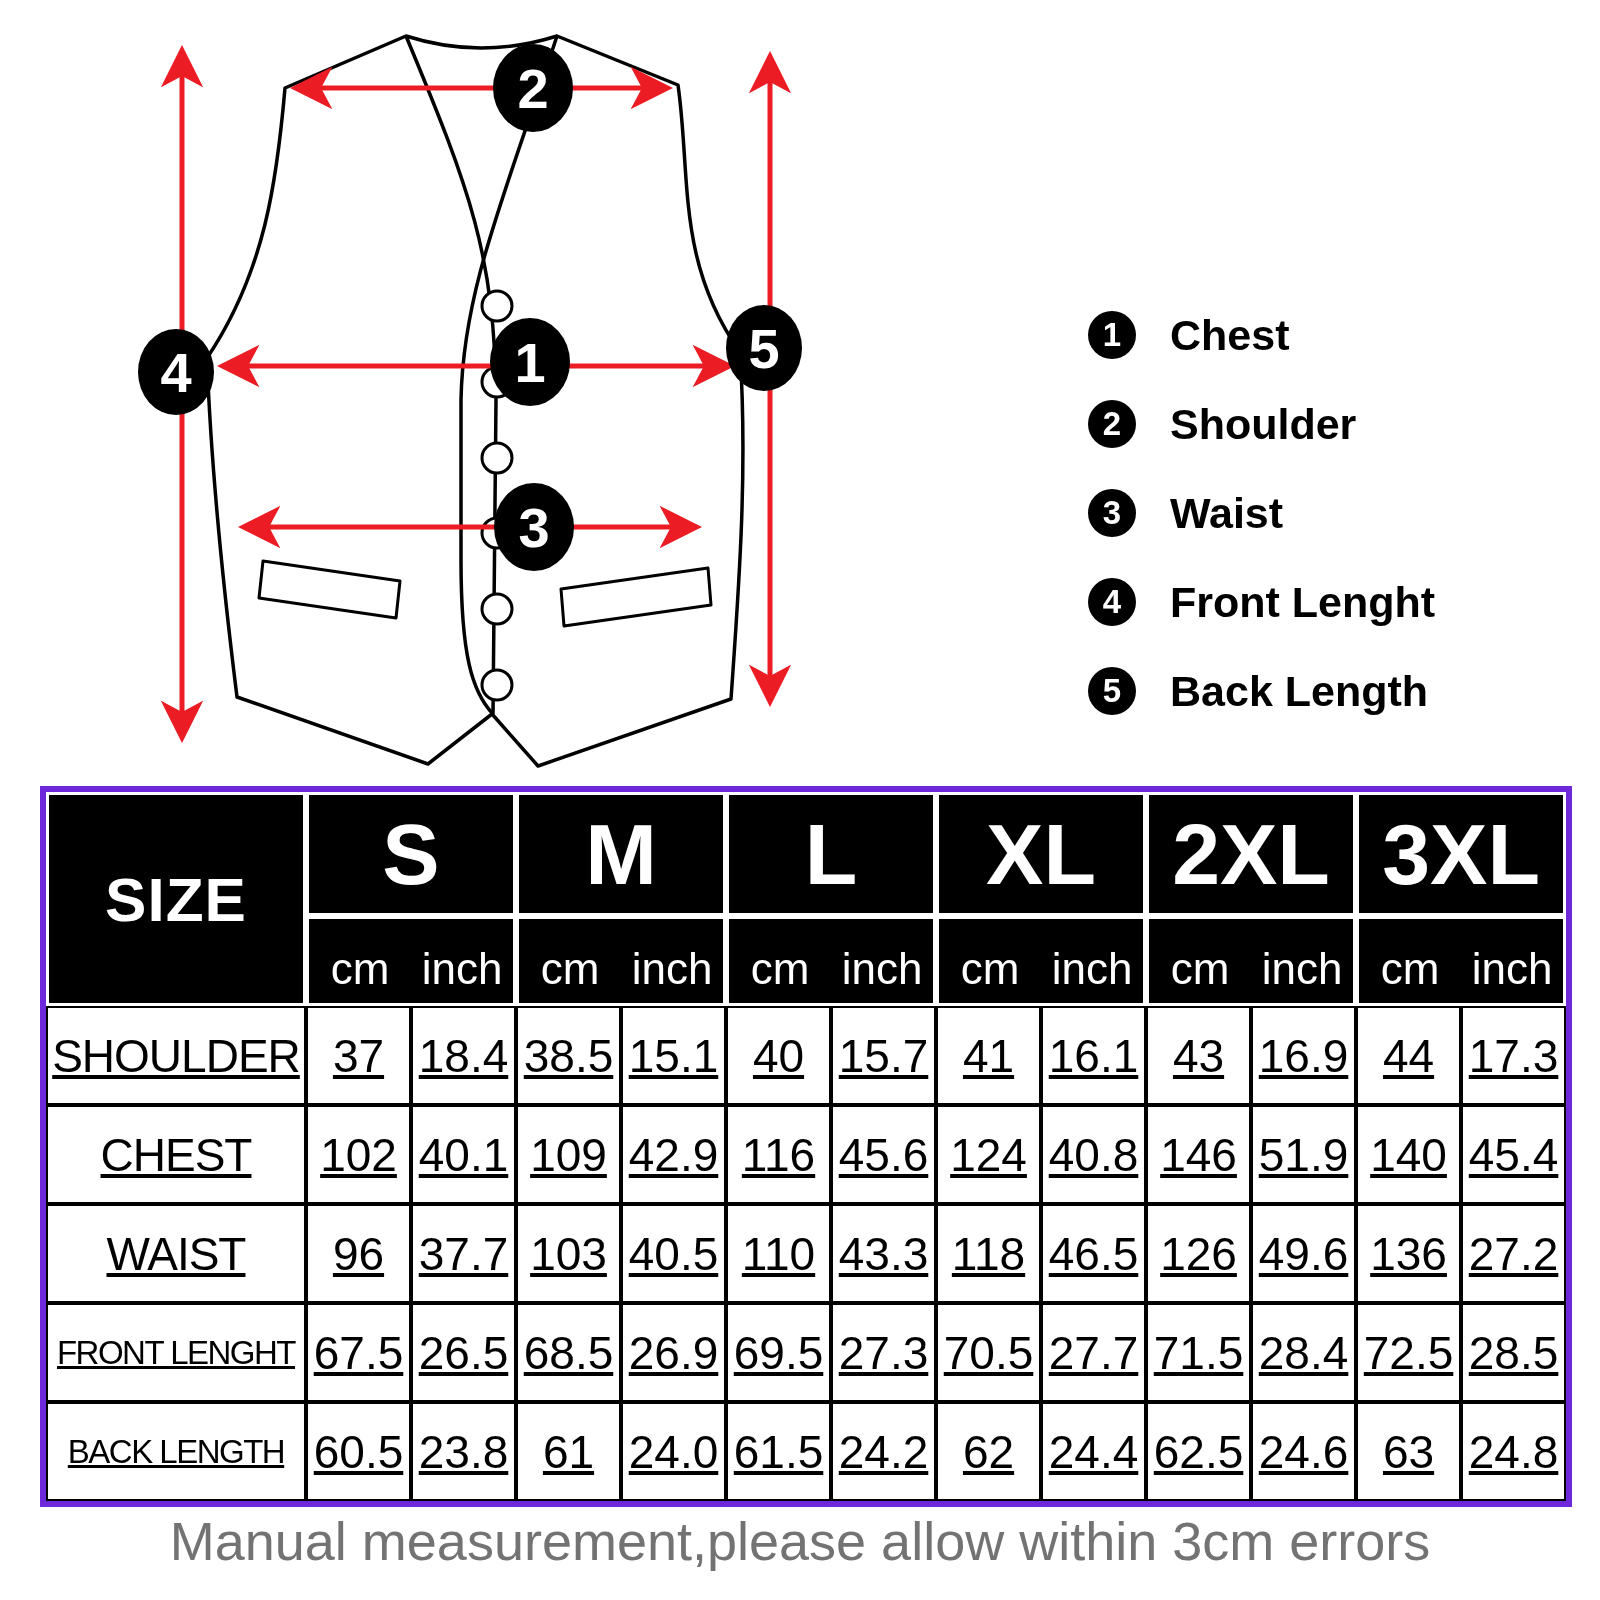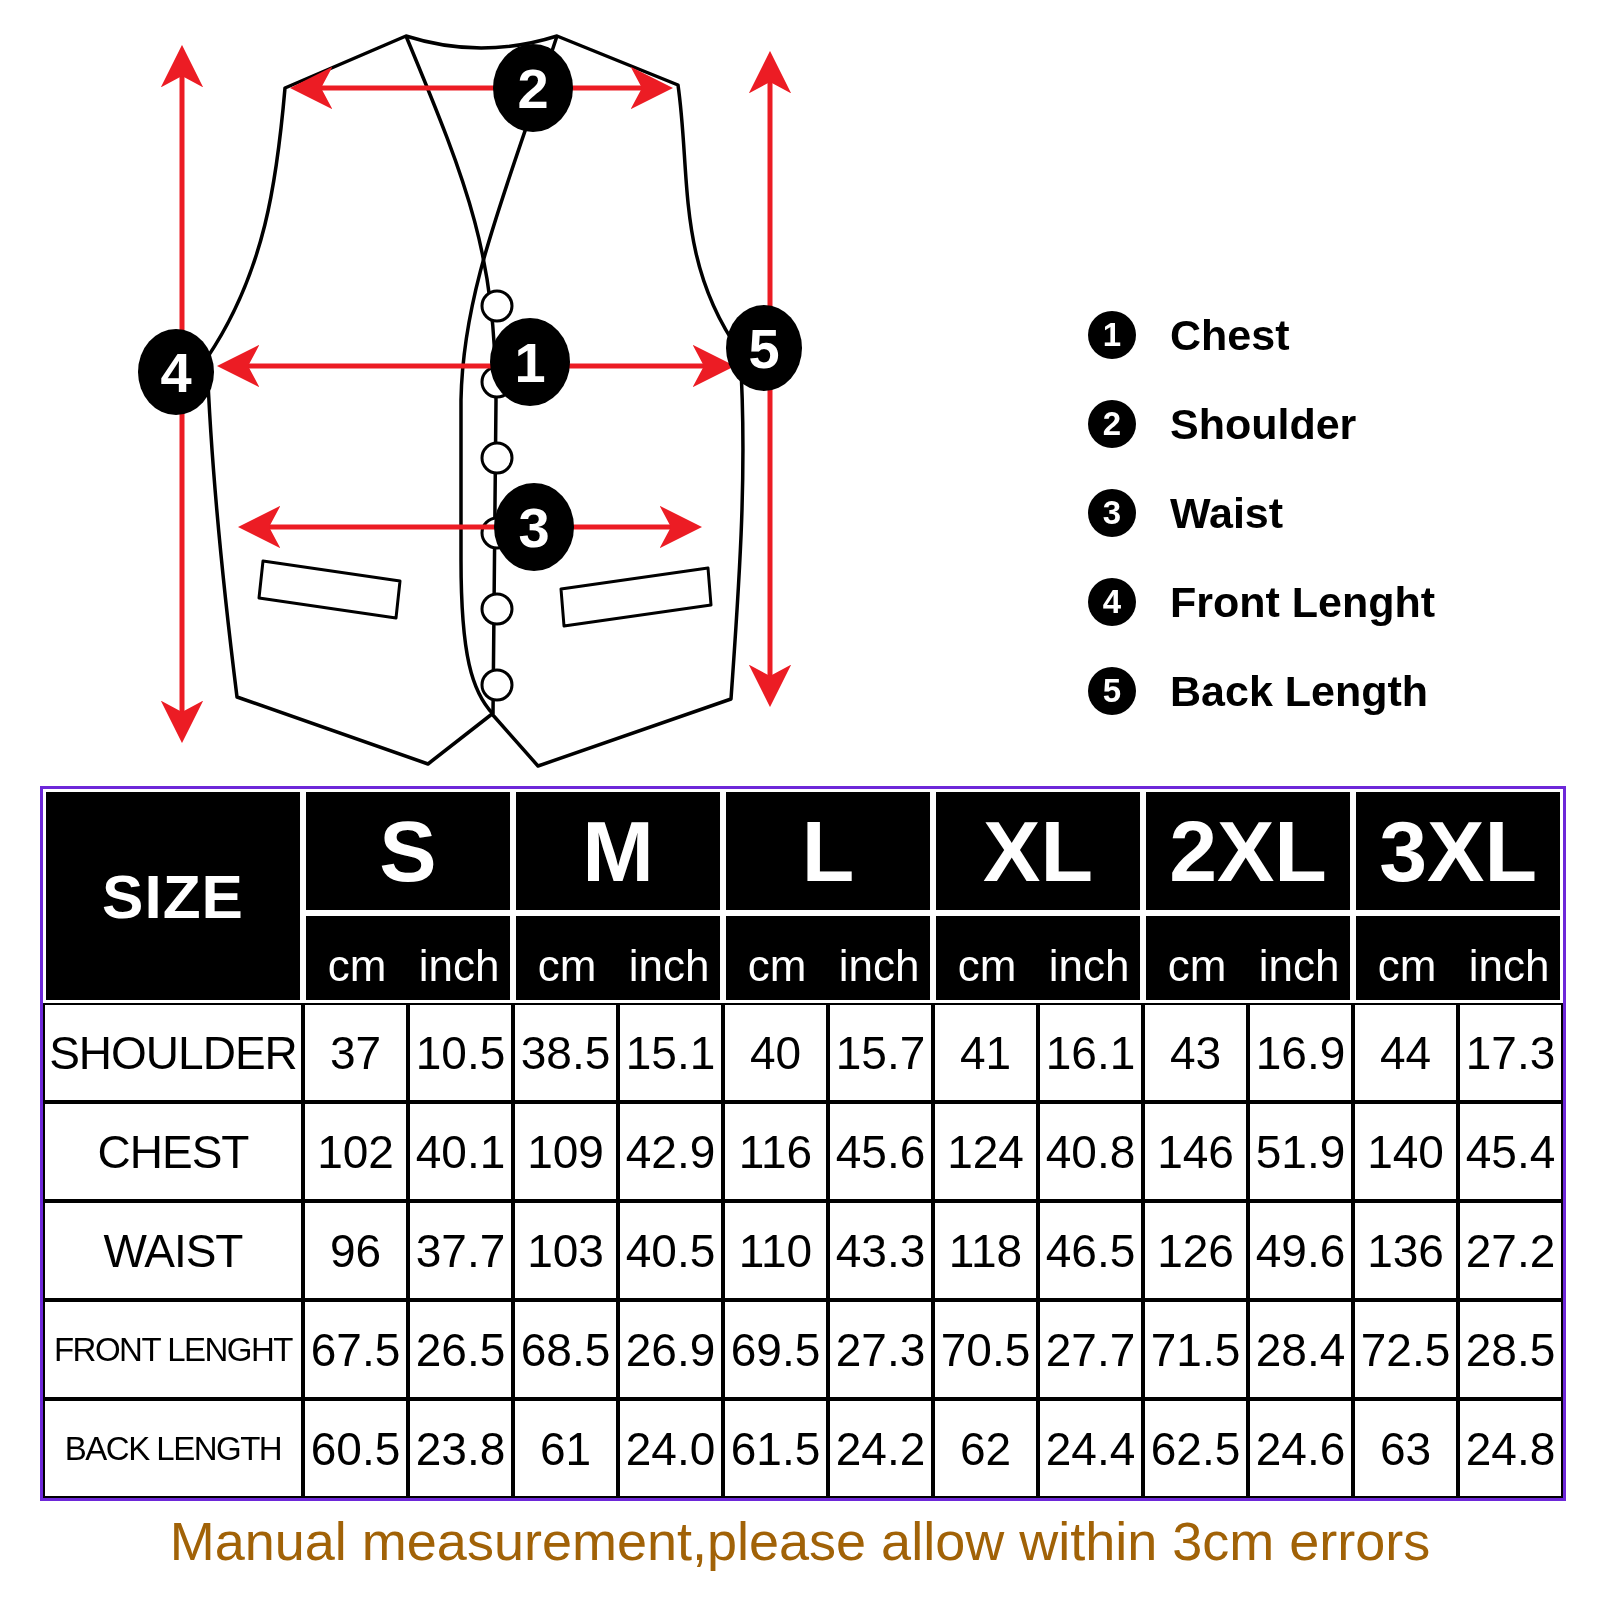--- a/index.html
+++ b/index.html
@@ -19,40 +19,41 @@
     width:48px; height:48px; border-radius:50%; background:#000; color:#fff;
     font-weight:bold; font-size:33px; display:flex; align-items:center; justify-content:center;
     flex:0 0 48px;
   }
   .lg-label { margin-left:34px; font-size:43px; font-weight:bold; white-space:nowrap; }
 
   
   .size-table {
     position:absolute; left:40px; top:786px; width:1524px;
     border-collapse:separate; border-spacing:0; table-layout:fixed;
-    border:3px solid #6d28d9;
+    border:6px solid #6d28d9;
+    text-decoration:underline;
   }
   .size-table th, .size-table td { padding:0; text-align:center; vertical-align:middle; overflow:hidden; }
   .size-table thead th { background:#000; color:#fff; border:3px solid #fff; }
   .corner-cell  { font-size:62px; font-weight:bold; letter-spacing:1px; }
   .size-name    { font-size:86px; font-weight:bold; height:118px; line-height:1; }
   .units-cell   { height:84px; font-weight:normal; }
   .units-wrap   { display:flex; width:100%;margin-top:16px; }
   .units-wrap span { flex:1 1 50%; font-size:44px; font-weight:normal; }
   .size-table tbody td {
     background:#fff; color:#000; border:2px solid #000;
     height:95px; font-size:46px; line-height:1;
   }
   .rowlabel { font-size:38px; letter-spacing:-1px; white-space:nowrap; }
   .rowlabel.long { font-size:33px; letter-spacing:-1.5px; }
 
   
   .footer-note {
     position:absolute; left:0; top:1510px; width:1600px;
-    text-align:center; font-size:54px; color:#a16207; white-space:nowrap;
+    text-align:center; font-size:54px; color:#737373; white-space:nowrap;
   }
 </style>
 </head>
 <body>
 
 <svg class="diagram-svg" width="960" height="780" viewBox="0 0 960 780">
   <defs>
     <marker id="ah" viewBox="0 0 12 12" refX="10" refY="6" markerWidth="8.5" markerHeight="8.5" orient="auto-start-reverse">
       <path d="M0,0 L12,6 L0,12 L3.2,6 Z" fill="#EC1C24"></path>
     </marker>
@@ -196,21 +197,21 @@
             <span>cm</span>
             <span>inch</span>
           </div>
         </th>
     </tr>
   </thead>
   <tbody>
     <tr>
       <td class="rowlabel">SHOULDER</td>
       <td>37</td>
-      <td>10.5</td>
+      <td>18.4</td>
       <td>38.5</td>
       <td>15.1</td>
       <td>40</td>
       <td>15.7</td>
       <td>41</td>
       <td>16.1</td>
       <td>43</td>
       <td>16.9</td>
       <td>44</td>
       <td>17.3</td>

